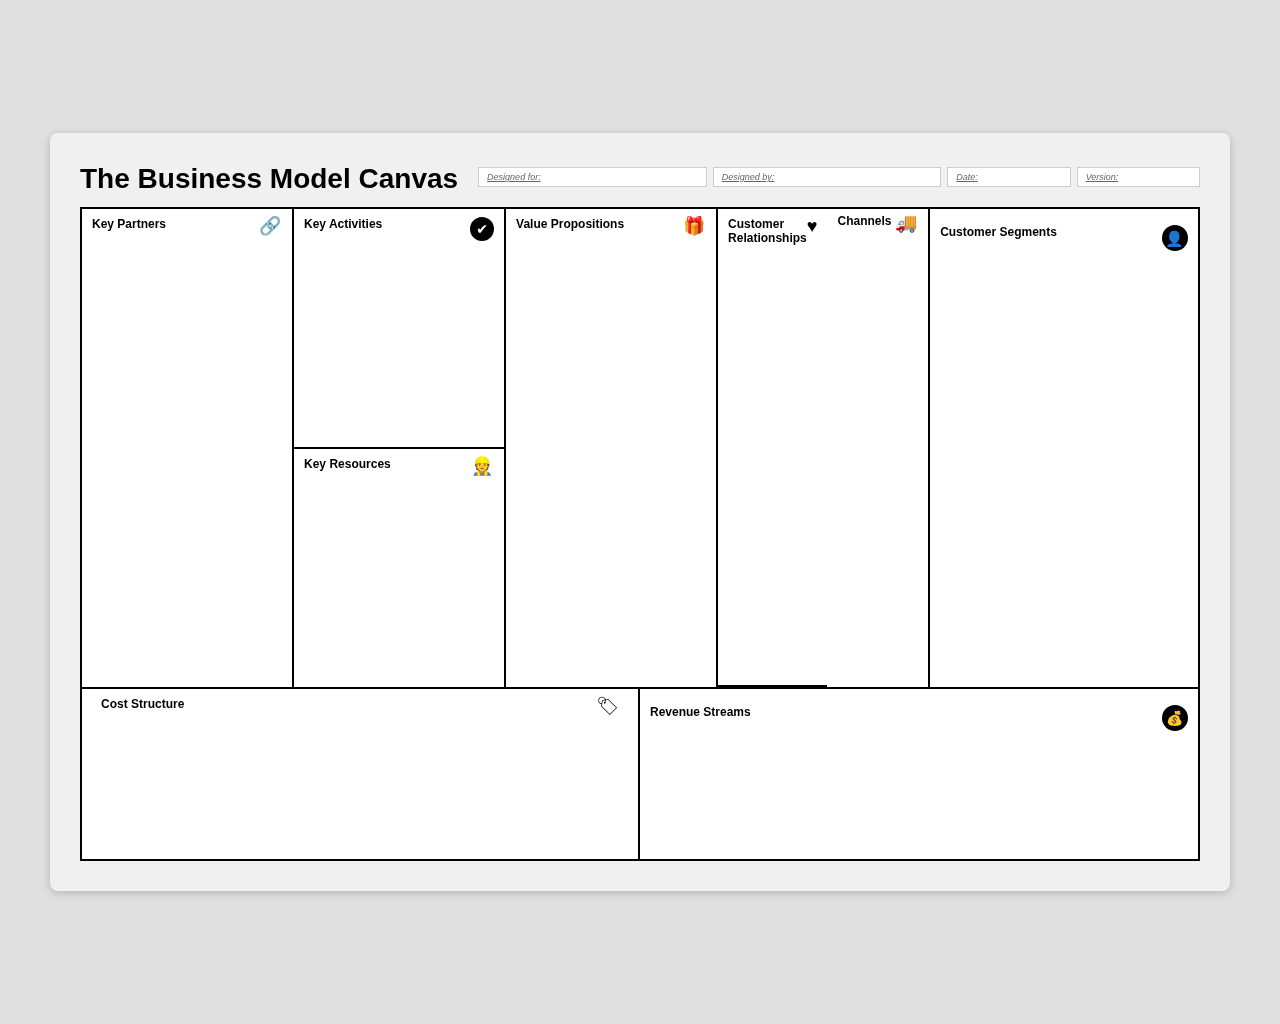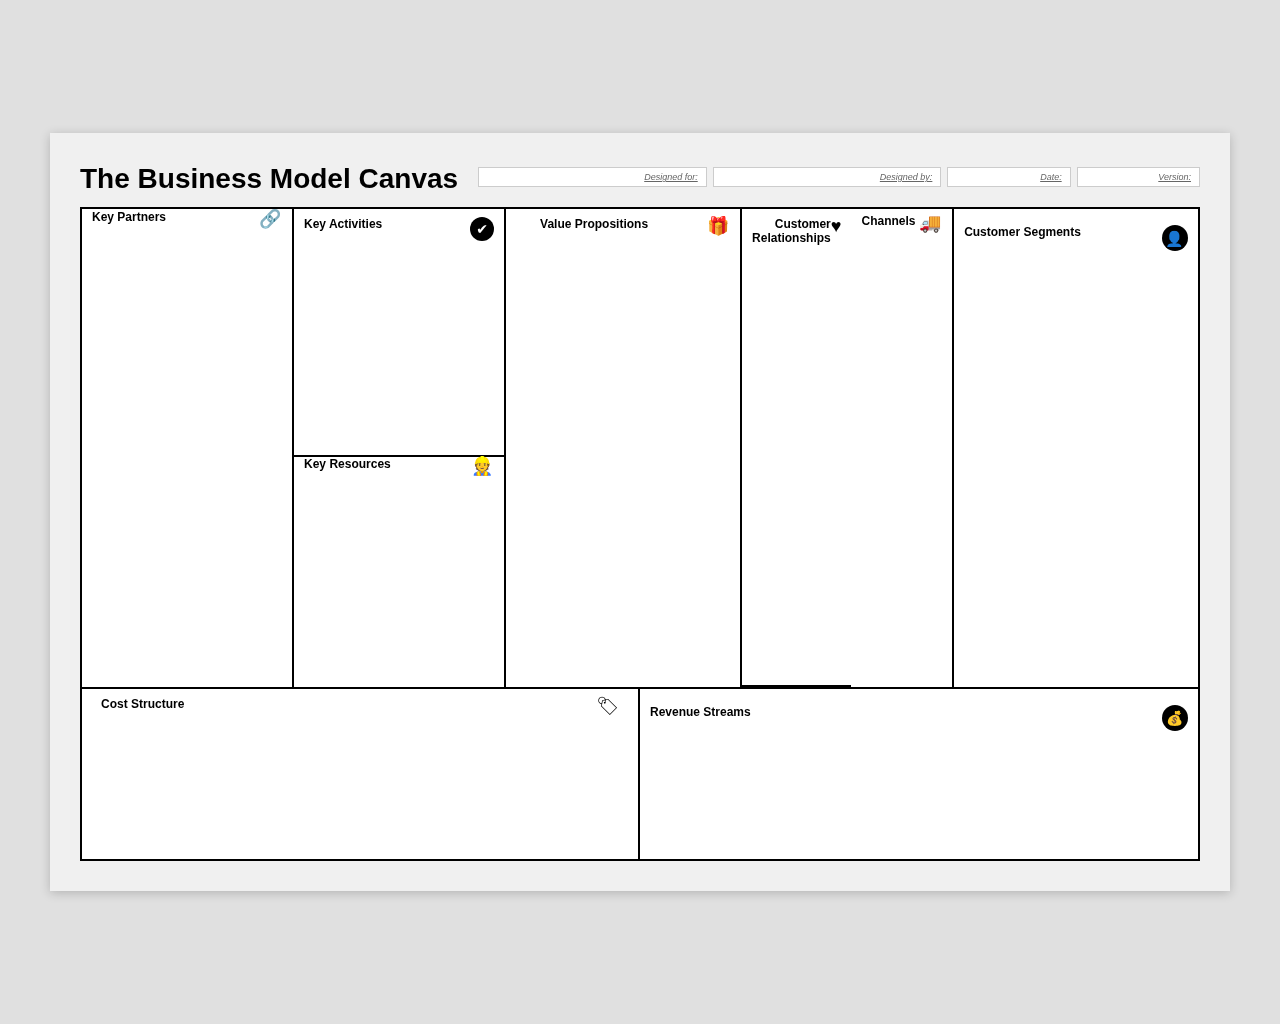--- a/index.html
+++ b/index.html
@@ -7,24 +7,23 @@
       background: #e0e0e0;
       display: flex;
       justify-content: center;
       align-items: center;
       min-height: 100vh;
       font-family: Arial, sans-serif;
     }
     .page-wrapper {
       background: #f0f0f0;
       padding: 30px;
-      border-radius: 0;
+      border-radius: 8px;
       box-shadow: 0 2px 10px rgba(0,0,0,0.2);
       width: 1180px;
-      text-align: right;
     }
     .header {
       display: flex;
       align-items: flex-start;
       margin-bottom: 12px;
       gap: 20px;
     }
     .title {
       font-size: 28px;
       font-weight: 900;
@@ -104,45 +103,45 @@
       <div class="header-field narrow">
         <label>Version:</label>
       </div>
     </div>
   </div>
 
   <div class="canvas-container">
 
     <div class="canvas-top" style="display:flex; min-height:480px;">
 
-      <div style="width:19%; border-right:2.5px solid #000; padding:1px 10px;">
+      <div style="width:19%; border-right:2.5px solid #000; padding:8px 10px;">
         <div class="cell-header">
           <span class="cell-title">Key Partners</span>
           <span class="cell-icon">🔗</span>
         </div>
       </div>
 
       <div style="width:19%; border-right:2.5px solid #000; display:flex; flex-direction:column;">
 
         <div style="flex:1; border-bottom:2.5px solid #000; padding:8px 10px;">
           <div class="cell-header">
             <span class="cell-title">Key Activities</span>
             <span class="cell-icon" style="font-size:20px; background:#000; color:#fff; border-radius:50%; width:24px; height:24px; display:flex; align-items:center; justify-content:center; font-size:14px;">✔</span>
           </div>
         </div>
 
-        <div style="flex:1; padding:0 10px;">
+        <div style="flex:1; padding:8px 10px;">
           <div class="cell-header">
             <span class="cell-title">Key Resources</span>
             <span class="cell-icon">👷</span>
           </div>
         </div>
       </div>
 
-      <div style="width:19%; border-right:2.5px solid #000; padding:8px 10px;margin-left:24px;">
+      <div style="width:19%; border-right:2.5px solid #000; padding:8px 10px;">
         <div class="cell-header">
           <span class="cell-title">Value Propositions</span>
           <span class="cell-icon">🎁</span>
         </div>
       </div>
 
       <div style="width:19%; border-right:2.5px solid #000; display:flex; flex-direction:row;">
 
         <div style="flex:1; border-bottom:2.5px solid #000; padding:8px 10px;">
           <div class="cell-header">

